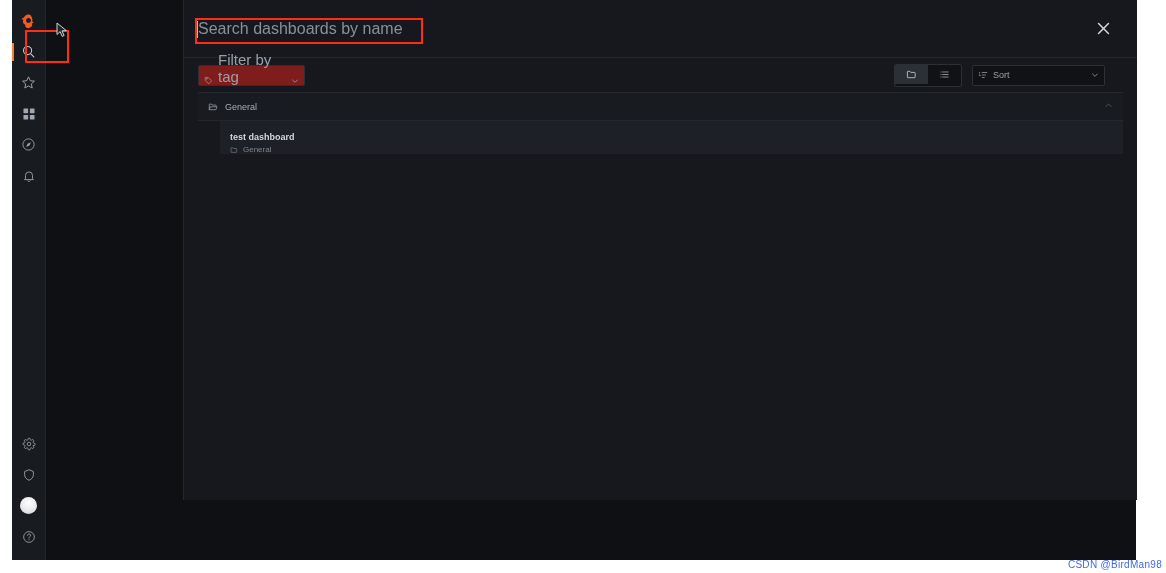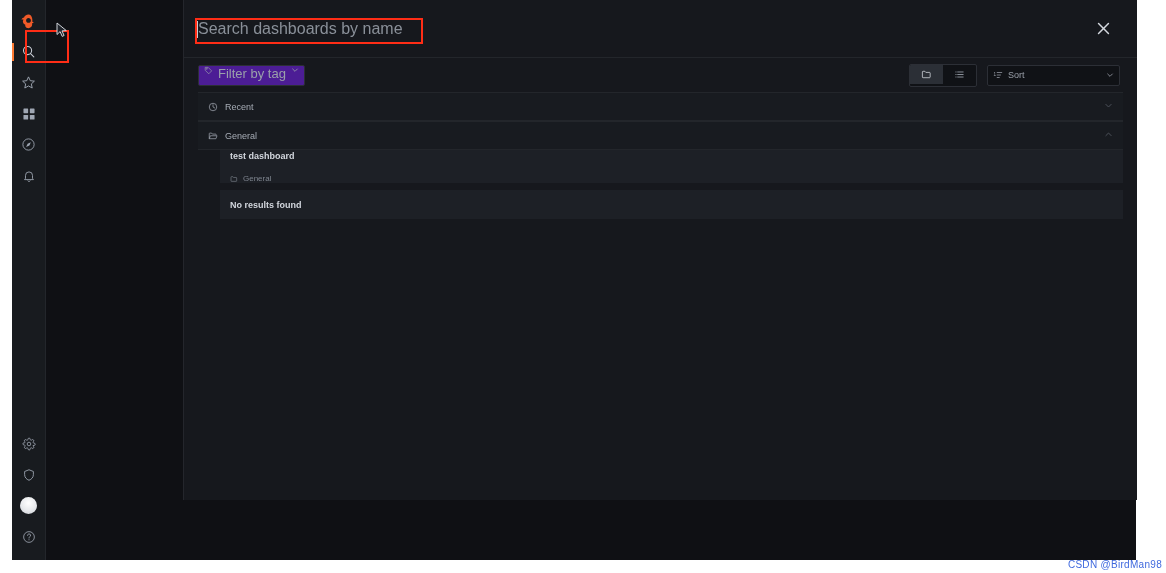--- a/index.html
+++ b/index.html
@@ -150,36 +150,36 @@
   
   .toolbar {
     height: 34px;
     display: flex;
     align-items: center;
     padding: 0 20px 0 14px;
     position: relative;
   }
   .tag-filter {
     display: flex;
-    align-items: flex-start;
+    align-items: flex-end;
     height: 21px;
     width: 107px;
-    background: #4c1d95;
+    background: #7f1d1d;
     border: 1px solid #2c2f36;
     border-radius: 2px;
     padding: 0 5px;
     box-sizing: border-box;
     color: #9aa0aa;
-    font-size: 13px;
+    font-size: 15px;
     cursor: pointer;
   }
   .tag-filter .lbl { margin-left: 5px; flex: 1; }
   .toolbar-right {
     position: absolute;
-    right: 17px;
+    right: 32px;
     display: flex;
     align-items: center;
     gap: 10px;
   }
   .view-toggle {
     display: flex;
     background: #101216;
     border: 1px solid #2c2f36;
     border-radius: 2px;
     overflow: hidden;
@@ -234,21 +234,21 @@
     right: 10px;
     color: #4d525a;
   }
   .section-body { background: #16181d; }
   .dash-item {
     margin-left: 22px;
     height: 33px;
     background: #1d2026;
     display: flex;
     flex-direction: column;
-    justify-content: space-between;
+    justify-content: flex-end;
     padding: 0 10px;
     cursor: pointer;
   }
   .dash-title {
     color: #d2d6dd;
     font-size: 9px;
     font-weight: bold;
     line-height: 12px;
   }
   .dash-sub {
@@ -427,32 +427,20 @@
           <span class="lbl">Sort</span>
           <svg width="8" height="8" viewBox="0 0 24 24" fill="none" stroke="#9aa0aa" stroke-width="2.4" aria-hidden="true">
             <polyline points="5,9 12,16 19,9" stroke-linecap="round" stroke-linejoin="round"></polyline>
           </svg>
         </div>
       </div>
     </div>
 
     <div class="results">
 
-      <div class="section-header">
-        <svg width="10" height="10" viewBox="0 0 24 24" fill="none" stroke="#a6acb5" stroke-width="1.7" aria-hidden="true">
-          <circle cx="12" cy="12" r="9"></circle>
-            <polyline points="12,6.5 12,12 16,14.2" stroke-linecap="round" stroke-linejoin="round"></polyline>
-        </svg>
-        <span class="s-label">Recent</span>
-        <span class="s-chevron">
-          <svg width="9" height="9" viewBox="0 0 24 24" fill="none" stroke="#4d525a" stroke-width="2.6" aria-hidden="true">
-            <polyline points="5,9 12,16 19,9" stroke-linecap="round" stroke-linejoin="round"></polyline>
-          </svg>
-        </span>
-      </div>
 
       <div class="section-header">
         <svg width="10" height="10" viewBox="0 0 24 24" fill="none" stroke="#a6acb5" stroke-width="1.7" aria-hidden="true">
           <path d="M3 18.5V6.4a1.4 1.4 0 0 1 1.4-1.4h4.2l2 2.4h7.5a1.4 1.4 0 0 1 1.4 1.4v1.3" stroke-linejoin="round"></path>
           <path d="M3 18.5l2.7-7.1h16L19 18.5z" stroke-linejoin="round"></path>
         </svg>
         <span class="s-label">General</span>
         <span class="s-chevron">
           <svg width="9" height="9" viewBox="0 0 24 24" fill="none" stroke="#4d525a" stroke-width="2.6" aria-hidden="true">
             <polyline points="5,15 12,8 19,15" stroke-linecap="round" stroke-linejoin="round"></polyline>
@@ -465,21 +453,18 @@
           <span class="dash-sub">
             <svg width="8" height="8" viewBox="0 0 24 24" fill="none" stroke="#7f858f" stroke-width="1.9" aria-hidden="true">
               <path d="M3 6.5a1.5 1.5 0 0 1 1.5-1.5h4l2 2.4h8a1.5 1.5 0 0 1 1.5 1.5v8.6a1.5 1.5 0 0 1-1.5 1.5H4.5A1.5 1.5 0 0 1 3 17.5z" stroke-linejoin="round"></path>
             </svg>
             <span class="lbl">General</span>
           </span>
         </div>
         <div class="spacer-row"></div>
       </div>
 
-      <div class="section-body">
-        <div class="empty-item">No results found</div>
-      </div>
 
     </div>
   </div>
 </div>
 
 <div id="watermark">CSDN @BirdMan98</div>
 
 </body></html>

